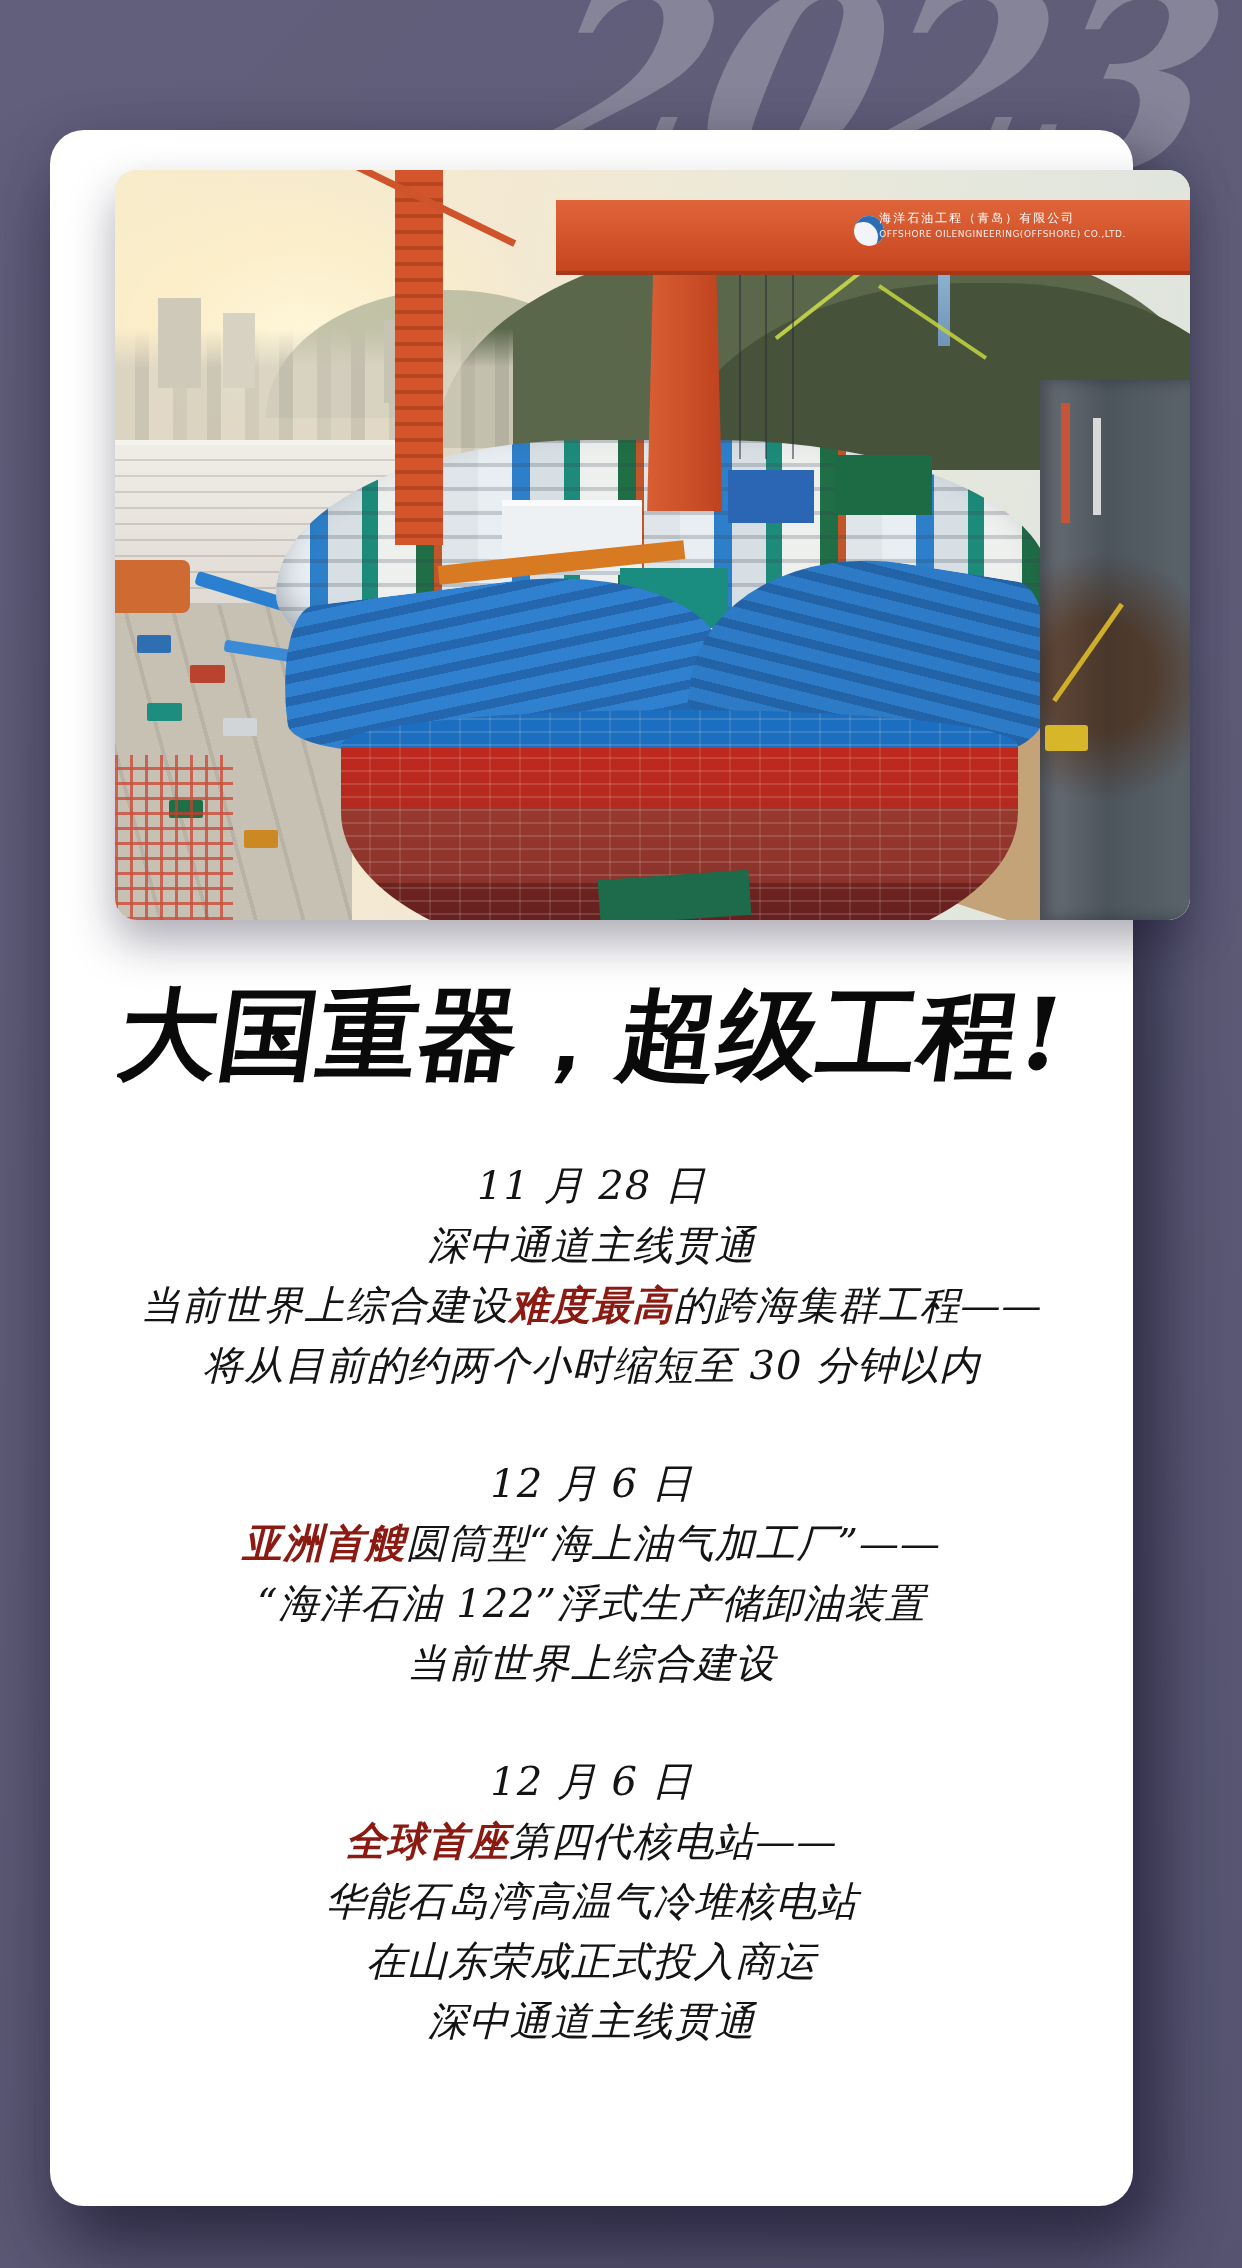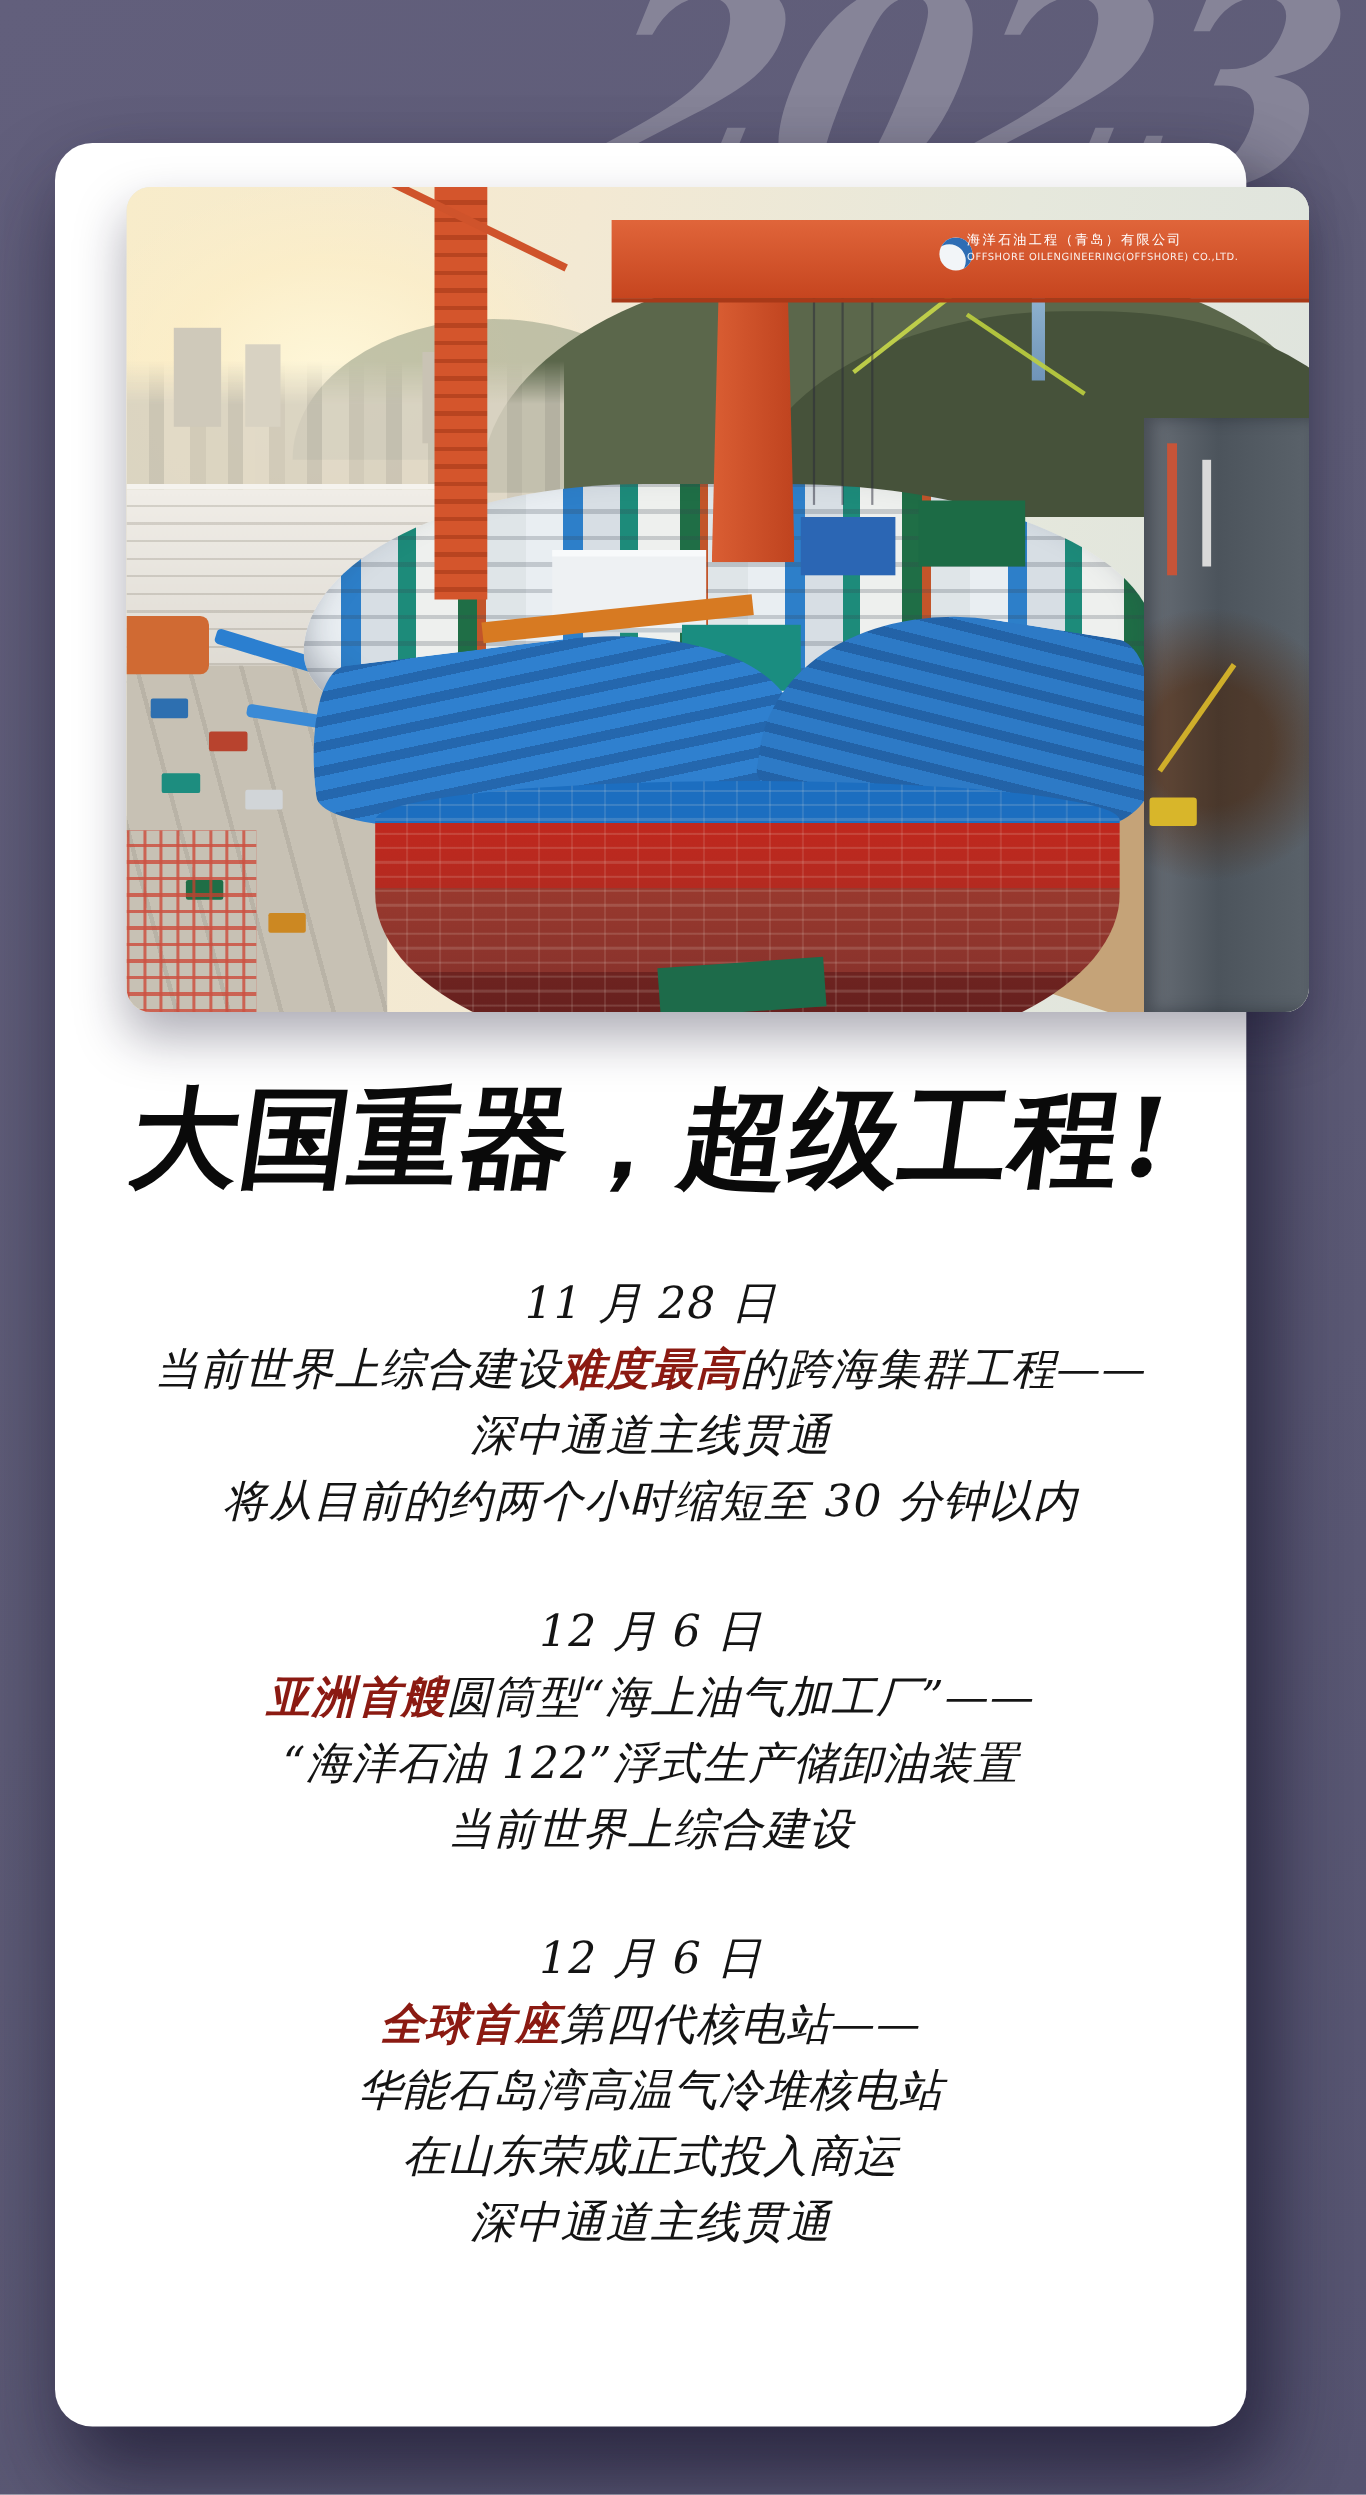--- a/index.html
+++ b/index.html
@@ -128,22 +128,22 @@
 
 <div class="poster">
 
   <div class="watermark">2023</div>
 
   <div class="card">
     <div class="main-title">大国重器，超级工程!</div>
     <div class="sections">
         <div class="sec">
           <p class="line">11 月 28 日</p>
+          <p class="line"><span>深中通道主线贯通</span></p>
           <p class="line"><span>当前世界上综合建设</span><span class="accent">难度最高</span><span>的跨海集群工程——</span></p>
-          <p class="line"><span>深中通道主线贯通</span></p>
           <p class="line"><span>将从目前的约两个小时缩短至 30 分钟以内</span></p>
         </div>
         <div class="sec">
           <p class="line">12 月 6 日</p>
           <p class="line"><span class="accent">亚洲首艘</span><span>圆筒型“海上油气加工厂”——</span></p>
           <p class="line"><span>“海洋石油 122”浮式生产储卸油装置</span></p>
           <p class="line"><span>当前世界上综合建设</span></p>
         </div>
         <div class="sec">
           <p class="line">12 月 6 日</p>

